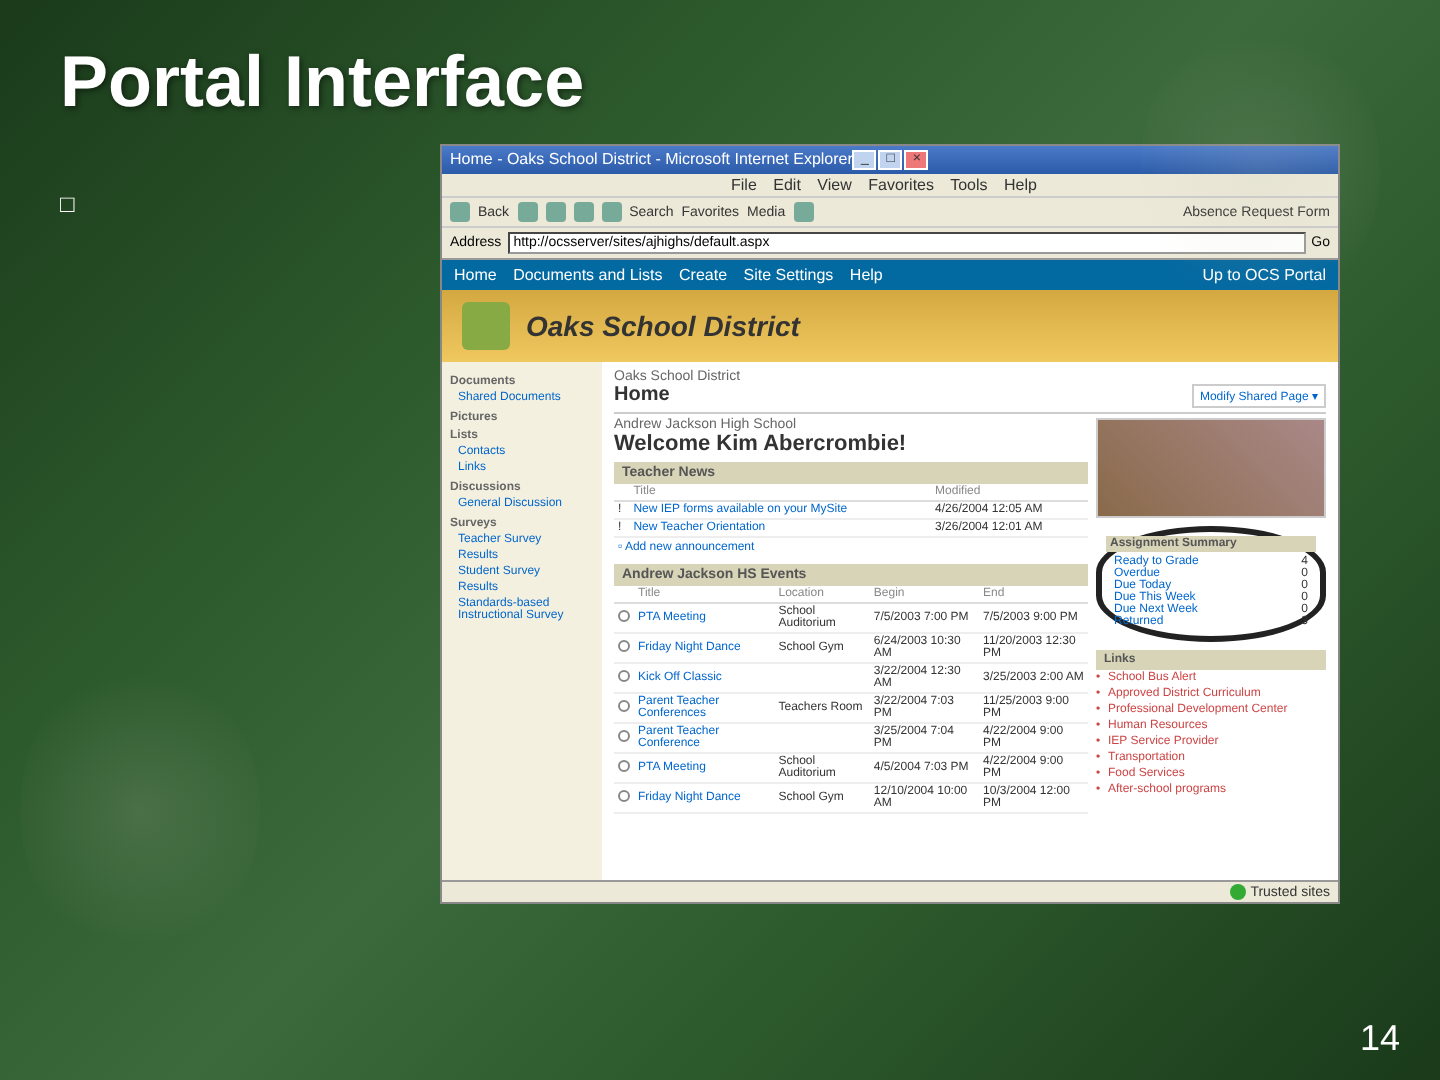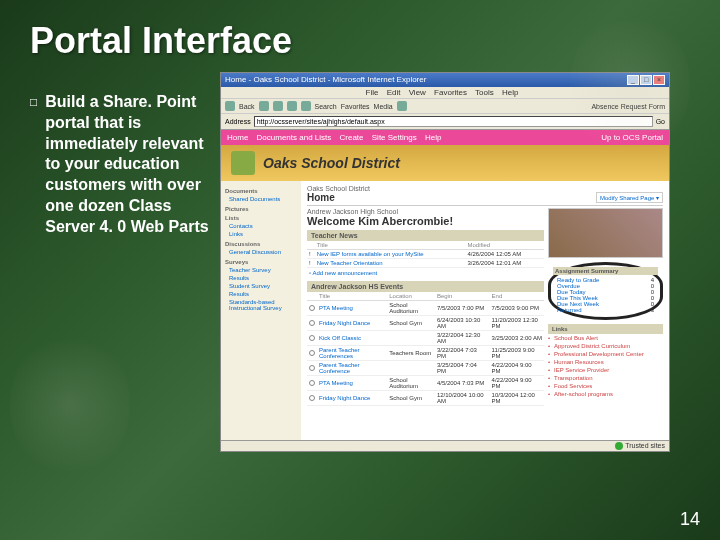--- a/index.html
+++ b/index.html
@@ -20,31 +20,31 @@
   .content-row { display: flex; padding: 0 30px; gap: 10px; }
   .bullet-area { width: 180px; color: #fff; display: flex; gap: 8px; padding-top: 20px; }
   .bullet-marker { font-size: 12px; padding-top: 3px; }
   .bullet-text { font-size: 16px; font-weight: bold; line-height: 1.3; }
   .screenshot {
     width: 450px; height: 380px;
     background: #fff; border: 1px solid #888;
     font-size: 7px;
     display: flex; flex-direction: column;
   }
-  .browser-title { background: linear-gradient(#4a7ac8, #2a5aa8); color: #fff; padding: 2px 4px; font-size: 8px; display: flex; justify-content: space-between; }
+  .browser-title { background: linear-gradient(#4a7ac8, #2a5aa8); color: #fff; padding: 2px 4px; font-size: 8px; display: flex; }
   .win-ctrls { display: flex; gap: 1px; }
   .win-btn { width: 12px; height: 10px; background: #c0d4f0; border: 1px solid #fff; font-size: 7px; text-align: center; line-height: 8px; color: #333; }
   .win-close { background: #e77; }
   .menu-bar { background: #ece9d8; padding: 1px 4px; font-size: 8px; color: #333; border-bottom: 1px solid #ccc; text-align: center; }
   .menu-bar span { margin-right: 6px; }
   .toolbar { background: #ece9d8; padding: 2px 4px; font-size: 7px; color: #333; border-bottom: 1px solid #ccc; display: flex; align-items: center; gap: 4px; }
   .tb-icon { width: 10px; height: 10px; background: #7a9; border-radius: 2px; display: inline-block; }
   .addr-bar { background: #ece9d8; padding: 2px 4px; font-size: 7px; display: flex; align-items: center; gap: 3px; border-bottom: 1px solid #999; }
   .addr-input { flex: 1; background: #fff; border: 1px inset #999; padding: 1px 2px; font-size: 7px; }
-  .sp-header { background: #ec4899; color: #fff; padding: 3px 6px; font-size: 8px; display: flex; justify-content: space-between; align-items: center; }
+  .sp-header { background: #0369a1; color: #fff; padding: 3px 6px; font-size: 8px; display: flex; justify-content: space-between; align-items: center; }
   .sp-nav a { color: #fff; text-decoration: none; margin-right: 6px; }
   .sp-banner { background: linear-gradient(#d4a840, #f0c860); padding: 6px 10px; display: flex; align-items: center; gap: 8px; }
   .sp-logo { width: 24px; height: 24px; background: #8a4; border-radius: 3px; }
   .sp-banner-title { font-size: 14px; font-weight: bold; color: #333; font-style: italic; }
   .sp-body { flex: 1; display: flex; background: #fff; overflow: hidden; }
   .sp-left { width: 80px; background: #f4f0e0; padding: 4px; font-size: 6px; }
   .sp-left-hdr { font-weight: bold; color: #666; margin-top: 3px; margin-bottom: 1px; font-size: 6px; }
   .sp-left-item { color: #06c; padding: 1px 0 1px 4px; cursor: pointer; }
   .sp-main { flex: 1; padding: 4px 6px; position: relative; }
   .sp-crumb { font-size: 7px; color: #666; }
@@ -81,21 +81,20 @@
 <body>
 
 <div class="bg-face face1"></div>
 <div class="bg-face face2"></div>
 
 <div class="title">Portal Interface</div>
 
 <div class="content-row">
   <div class="bullet-area">
     <div class="bullet-marker">□</div>
-    <div class="bullet-text">Build a Share. Point portal that is immediately relevant to your education customers with over one dozen Class Server 4. 0 Web Parts</div>
   </div>
 
   <div class="screenshot">
     <div class="browser-title">
       <span>Home - Oaks School District - Microsoft Internet Explorer</span>
       <span class="win-ctrls">
         <span class="win-btn">_</span>
         <span class="win-btn">□</span>
         <span class="win-btn win-close">×</span>
       </span>

